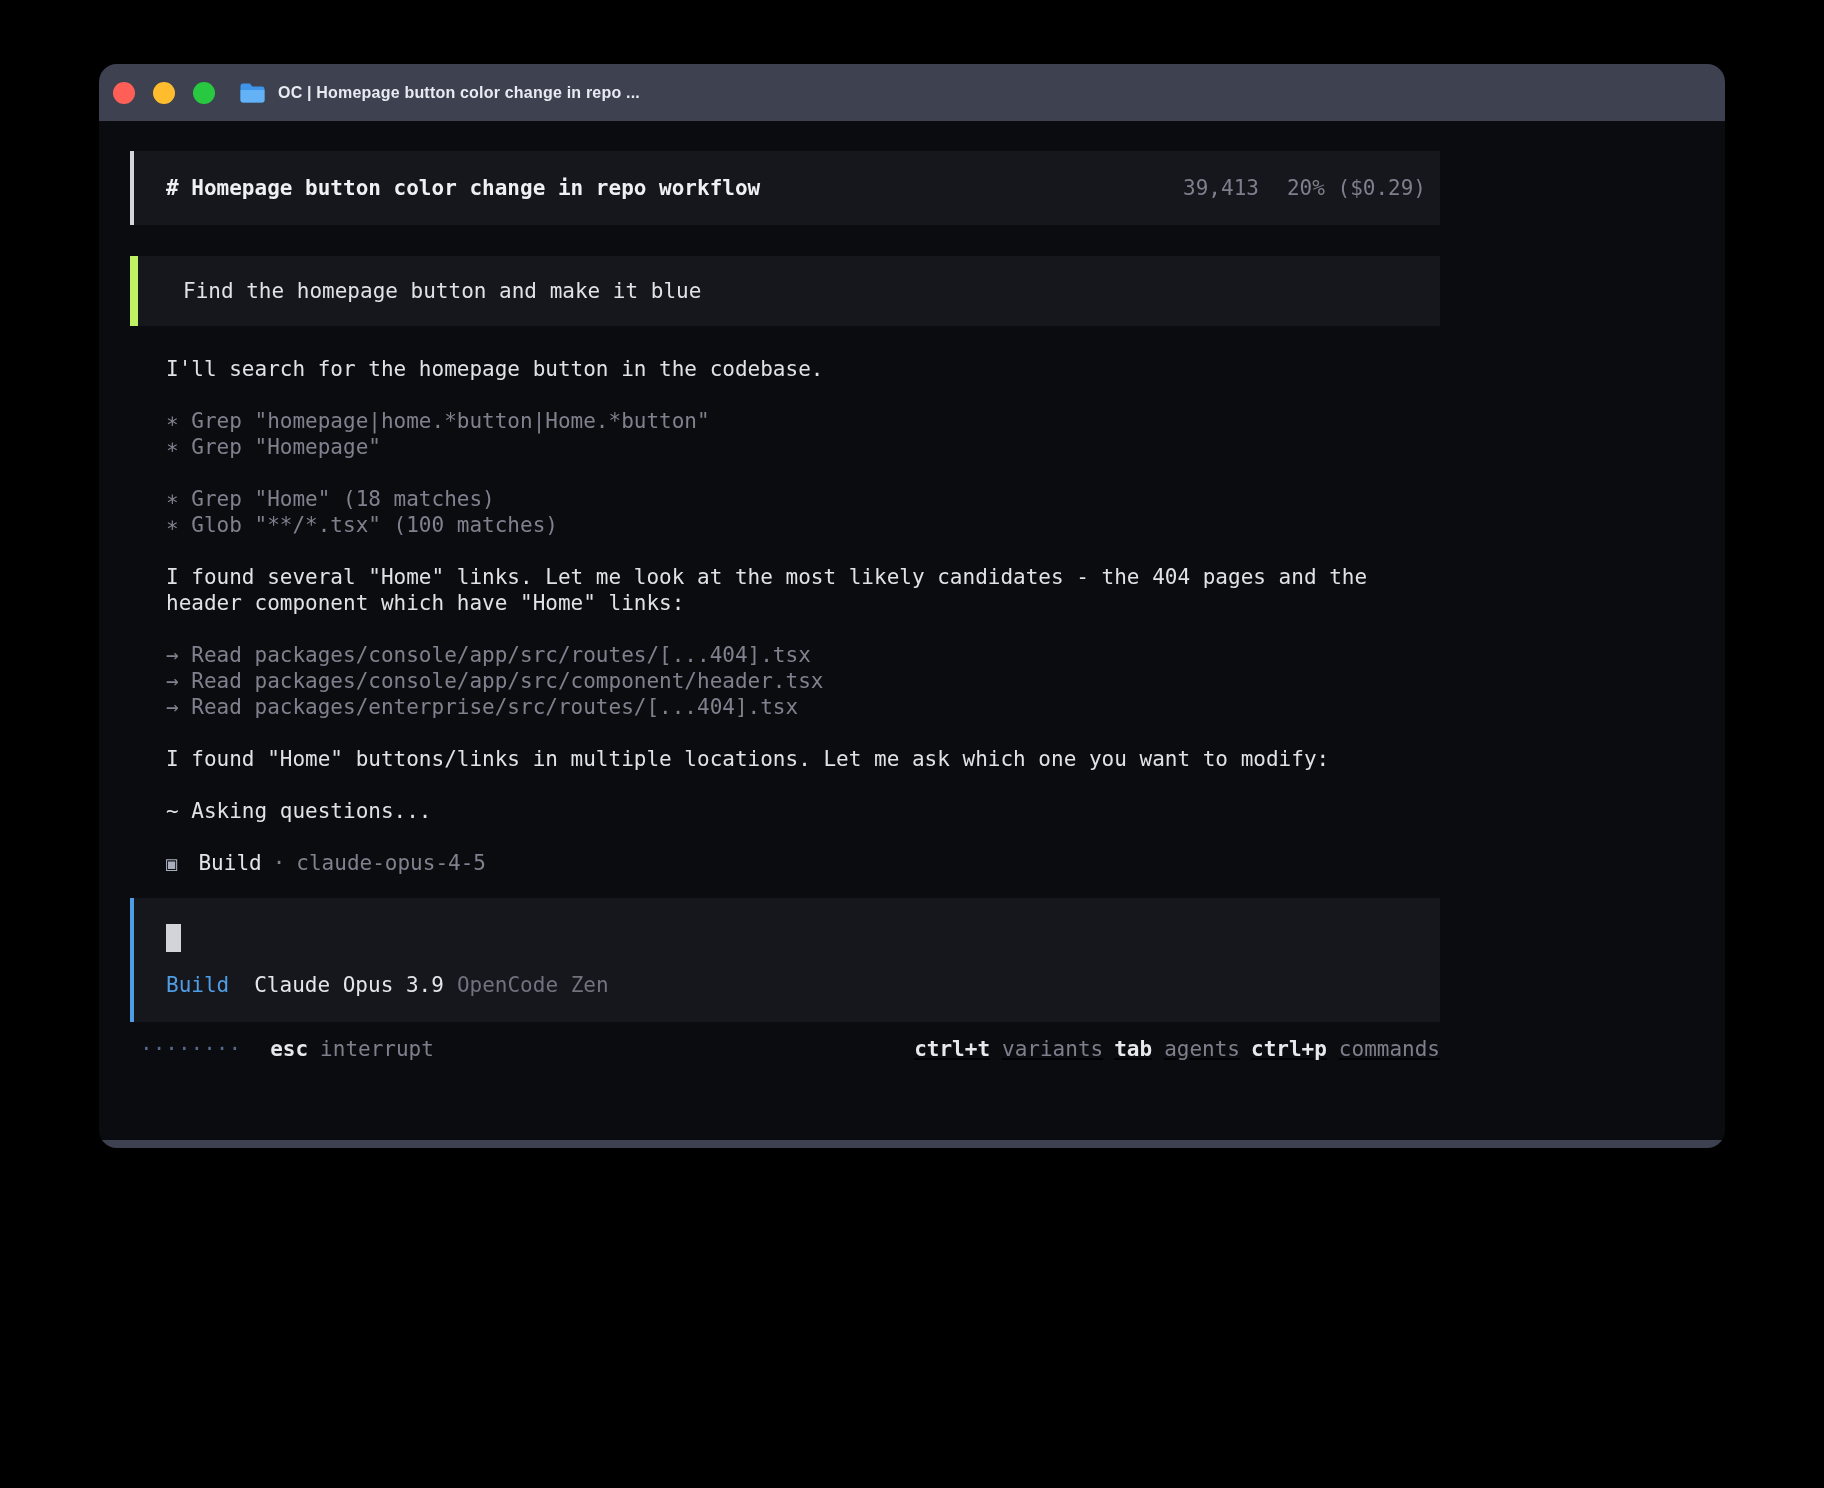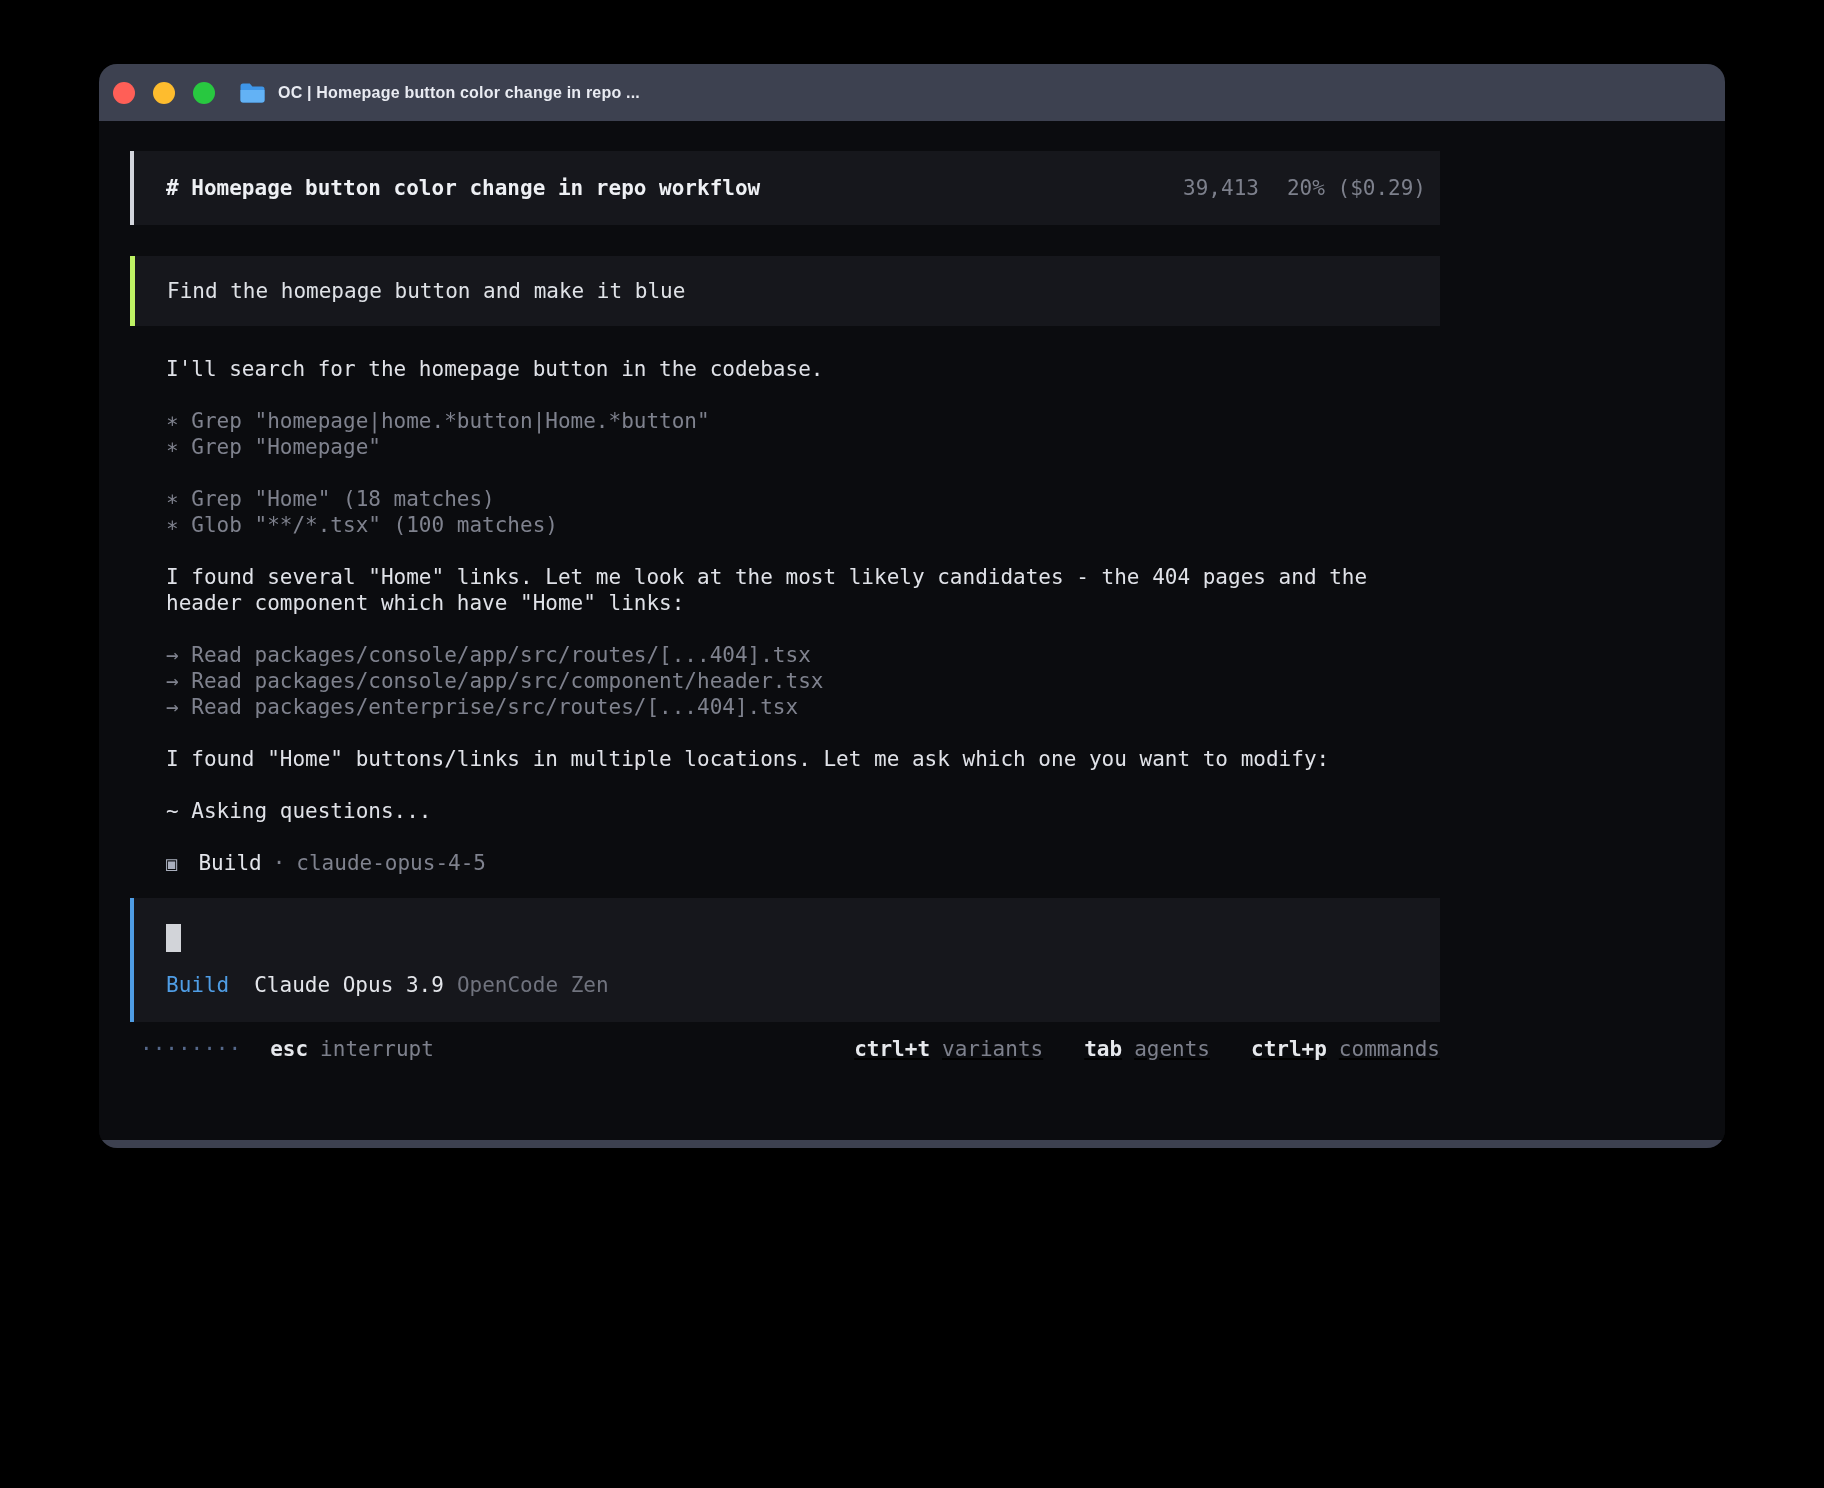--- a/index.html
+++ b/index.html
@@ -35,22 +35,22 @@
 
   .header-block {
     height:74px; background:#16171c; border-left:4px solid #d3d6dd;
     display:flex; align-items:center; justify-content:space-between;
     padding:0 14px 0 32px; margin-bottom:31px;text-align:center;
   }
   .header-title { font-weight:bold; color:#eef0f4; white-space:pre; }
   .header-stats { display:flex; gap:28px; color:#7d808c; white-space:pre; }
 
   .user-block {
-    height:70px; background:#16171c; border-left:5px solid #bef264;
-    display:flex; align-items:center; padding-left:32px;
+    height:70px; background:#16171c; border-left:8px solid #bef264;
+    display:flex; align-items:center; padding-left:45px;
     color:#dfe2e7; margin-bottom:30px; white-space:pre;
   }
 
   .convo { padding-left:36px; width:1310px; margin-bottom:22px; }
   .gap { margin-bottom:26px; }
   .line { white-space:pre; height:26px; }
   .para { white-space:pre-wrap; }
 
   .agent-line { display:flex; align-items:center; height:26px; }
   .agent-icon { color:#a9afbd; font-size:19px; margin-right:21px; }
@@ -67,21 +67,21 @@
   .input-mode { color:#4f9de5; }
   .input-model { color:#e3e5ea; margin-left:25px; }
   .input-provider { color:#70737e; margin-left:13px; }
 
   .statusbar { display:flex; justify-content:space-between; align-items:baseline; padding-left:10px; height:26px; }
   .status-left, .status-right { display:flex; align-items:baseline; white-space:pre; }
   .spinner { color:#55688a; margin-right:29px; }
   .key { color:#e6e8ec; font-weight:bold; }
   .label { color:#7d808c; margin-left:12px; }
   .shortcut-group { display:flex; align-items:flex-end;text-decoration:underline; }
-  .shortcut-group + .shortcut-group { margin-left:41px; }
+  .shortcut-group + .shortcut-group { margin-left:11px; }
 </style>
 </head>
 <body>
 
 <div class="window">
 
   <div class="titlebar">
     <div class="traffic">
       <span class="light red"></span>
       <span class="light yellow"></span>

